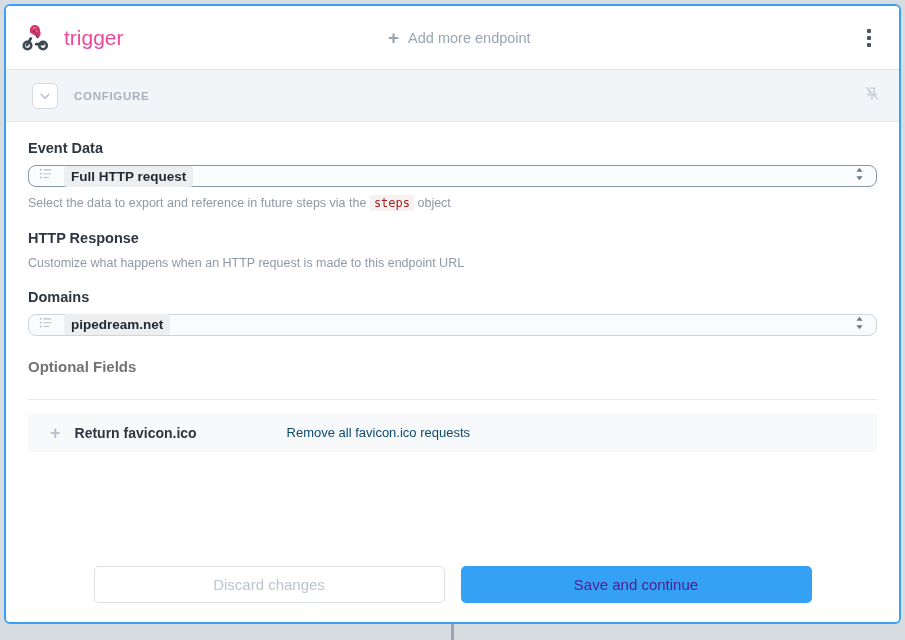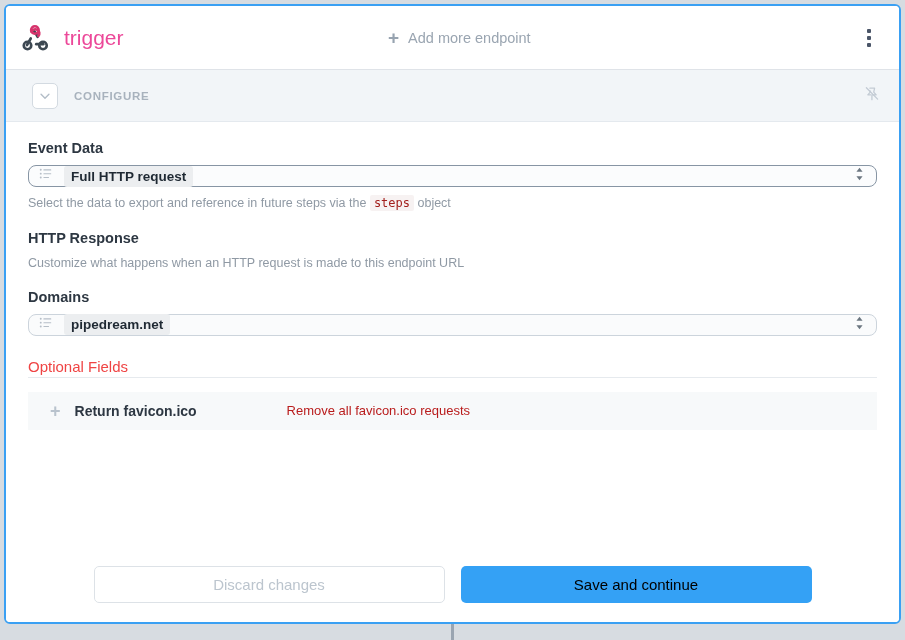--- a/index.html
+++ b/index.html
@@ -187,24 +187,24 @@
     font-size: 12px;
     color: #a3201d;
     background: #f7f2f2;
     padding: 1px 4px;
     border-radius: 2px;
   }
 
   
   .optional-title {
     font-size: 15px;
-    color: #ef4444;
-    font-weight: 400;
+    color: #737373;
+    font-weight: 700;
     margin: 22px 0 0 0;
-    padding-bottom: 2px;
+    padding-bottom: 24px;
     border-bottom: 1px solid #e6eaee;
   }
   .optional-row {
     margin-top: 14px;
     height: 38px;
     background: #f7f9fa;
     display: flex;
     align-items: center;
     padding: 0 14px 0 22px;
     cursor: pointer;
@@ -217,21 +217,21 @@
     margin-right: 14px;
   }
   .opt-name {
     font-size: 14px;
     font-weight: 700;
     color: #2d3742;
     width: 212px;
   }
   .opt-desc {
     font-size: 13px;
-    color: #b91c1c;
+    color: #0c4a6e;
   }
 
   
   .footer {
     position: absolute;
     left: 0; right: 0;
     bottom: 0;
     height: 75px;
     background: #ffffff;
     display: flex;
@@ -252,21 +252,21 @@
   }
   .btn-discard {
     width: 351px;
     background: #ffffff;
     border-color: #dde2e7;
     color: #bcc5ce;
   }
   .btn-save {
     width: 351px;
     background: #34a1f5;
-    color: #000000;
+    color: #4c1d95;
   }
 </style>
 </head>
 <body>
 
 <div id="root">
 
   <div class="connector"></div>
 
   <div class="card">

